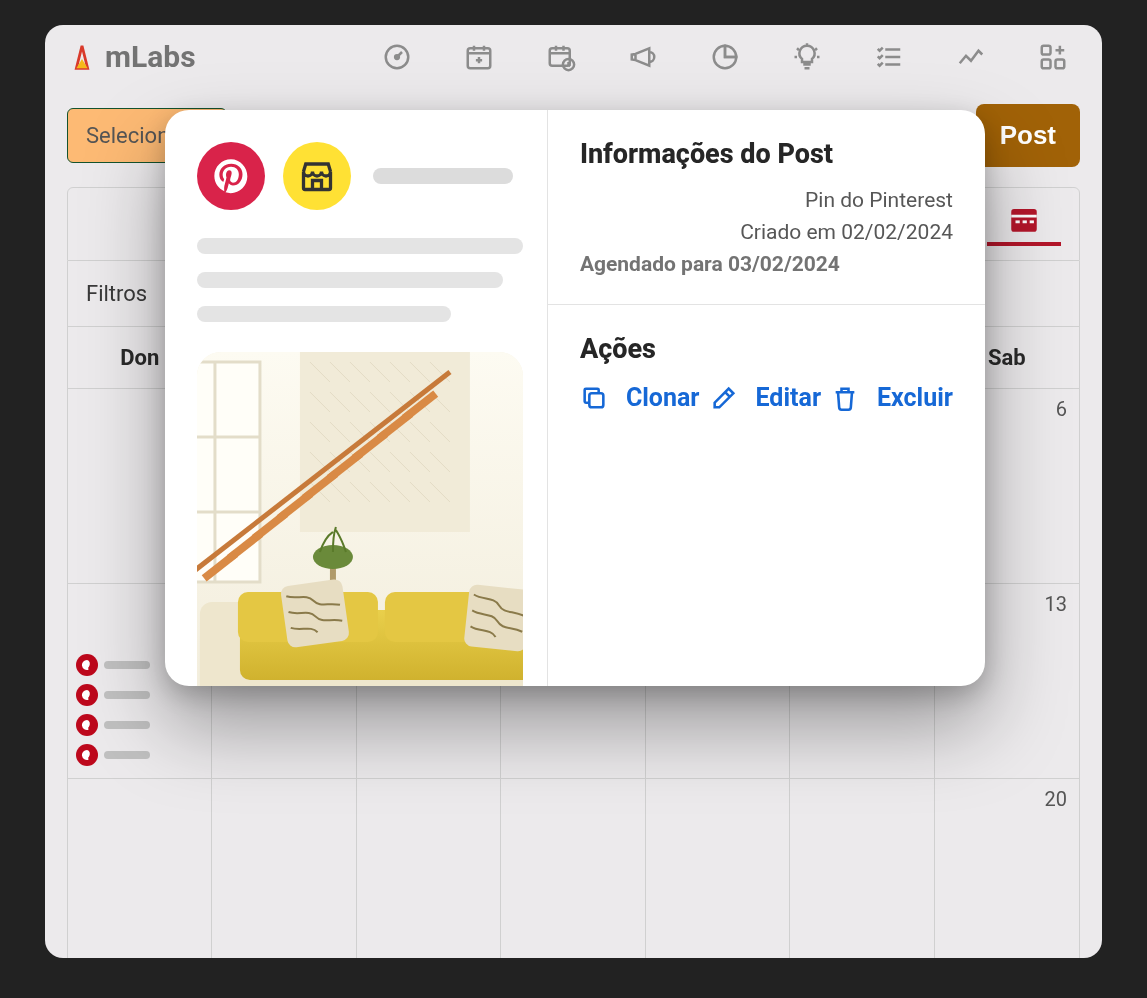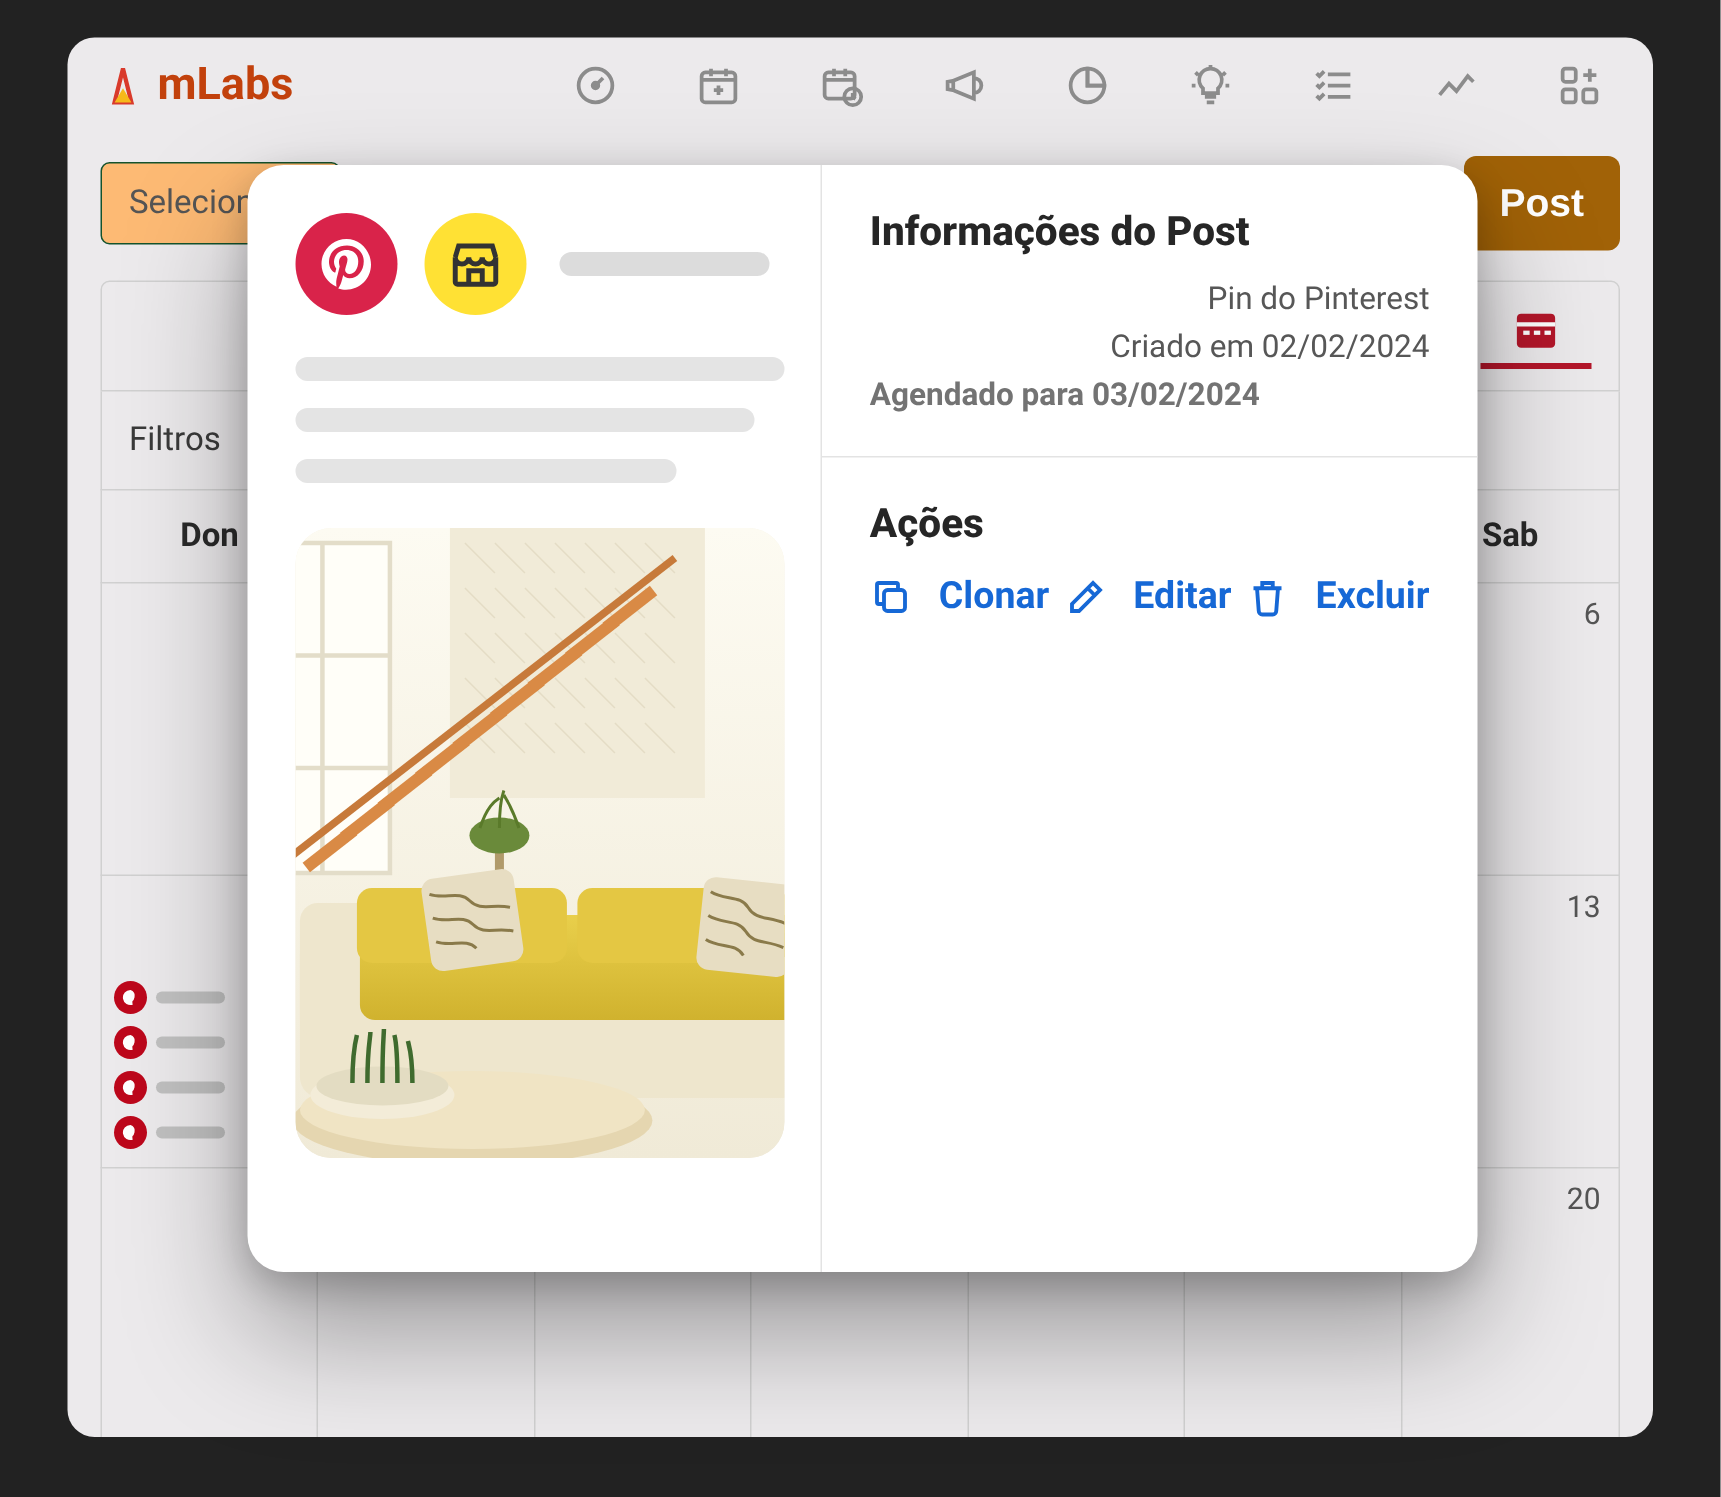--- a/index.html
+++ b/index.html
@@ -1,21 +1,21 @@
 <!DOCTYPE html>
 <html><head>
 <meta charset="utf-8">
 <style>
   * { box-sizing: border-box; margin: 0; padding: 0; }
   body { font-family: -apple-system, BlinkMacSystemFont, "Segoe UI", Roboto, Arial, sans-serif; background: #222; width: 1147px; height: 998px; position: relative; overflow: hidden; }
   .app-window { position: absolute; top: 25px; left: 45px; right: 45px; bottom: 40px; background: #eceaec; border-radius: 18px; overflow: hidden; filter: blur(0); }
   .dim-overlay { position: absolute; inset: 0; background: rgba(0,0,0,0); pointer-events: none; }
 
   .topbar { display: flex; align-items: center; padding: 14px 22px 10px 22px; gap: 34px; }
-  .brand { display: flex; align-items: center; gap: 8px; font-size: 30px; font-weight: 700; color: #c2410c; }
+  .brand { display: flex; align-items: center; gap: 8px; font-size: 30px; font-weight: 700; color: #737373; }
   .brand svg { width: 30px; height: 30px; }
   .topnav { display: flex; gap: 48px; margin-left: 150px; }
   .topnav .nav-icon { width: 34px; height: 34px; color: #8c8c8c; display: flex; align-items: center; justify-content: center; }
   .topnav .nav-icon svg { width: 30px; height: 30px; stroke: #8c8c8c; fill: none; stroke-width: 2; }
 
   .subbar { display: flex; align-items: center; padding: 20px 22px; }
   .select-placeholder { border: 1px solid #14532d; background: #fdba74; border-radius: 6px; padding: 14px 18px; font-size: 22px; color: #555; width: 160px; white-space: nowrap; overflow: hidden; }
   .post-btn { margin-left: auto; background: #a16207; color: #fff; font-size: 26px; font-weight: 700; padding: 16px 24px; border-radius: 8px; border: none; }
 
   .calendar-wrap { padding: 0 22px; }
@@ -35,21 +35,21 @@
   .cell:last-child { border-right: none; }
   .cell .num { position: absolute; top: 8px; right: 12px; font-size: 20px; color: #555; }
 
   .mini-pins { position: absolute; bottom: 12px; left: 8px; display: flex; flex-direction: column; gap: 8px; }
   .mini-pin { display: flex; align-items: center; gap: 6px; }
   .mini-pin .dot { width: 22px; height: 22px; border-radius: 50%; background: #bd081c; display:flex; align-items:center; justify-content:center; }
   .mini-pin .dot svg { width: 12px; height: 12px; fill:#fff; }
   .mini-pin .bar { width: 46px; height: 8px; background: #c0c0c0; border-radius: 4px; }
 
   
-  .modal { position: absolute; top: 110px; left: 165px; width: 820px; height: 738px; background: #fff; border-radius: 24px; box-shadow: 0 40px 80px rgba(0,0,0,0.35), 0 8px 24px rgba(0,0,0,0.2); display: grid; grid-template-columns: 1fr 1fr; overflow: hidden; }
+  .modal { position: absolute; top: 110px; left: 165px; width: 820px; height: 576px; background: #fff; border-radius: 24px; box-shadow: 0 40px 80px rgba(0,0,0,0.35), 0 8px 24px rgba(0,0,0,0.2); display: grid; grid-template-columns: 1fr 1fr; overflow: hidden; }
   .modal .left { padding: 32px 24px 20px 32px; display: flex; flex-direction: column; }
   .modal .right { border-left: 1px solid #e3e3e3; display: flex; flex-direction: column; }
 
   .avatars { display: flex; align-items: center; gap: 18px; position: relative; margin-bottom: 28px; }
   .avatar-circle { width: 68px; height: 68px; border-radius: 50%; display: flex; align-items: center; justify-content: center; }
   .pin-avatar { background: #d9234a; }
   .pin-avatar svg { width: 40px; height: 40px; fill:#fff; }
   .shop-avatar { background: #ffe134; }
   .shop-avatar svg { width: 36px; height: 36px; stroke:#333; fill:none; stroke-width:2.2; }
   .name-bar { width: 140px; height: 16px; background: #dcdcdc; border-radius: 8px; margin-left: 4px; }

